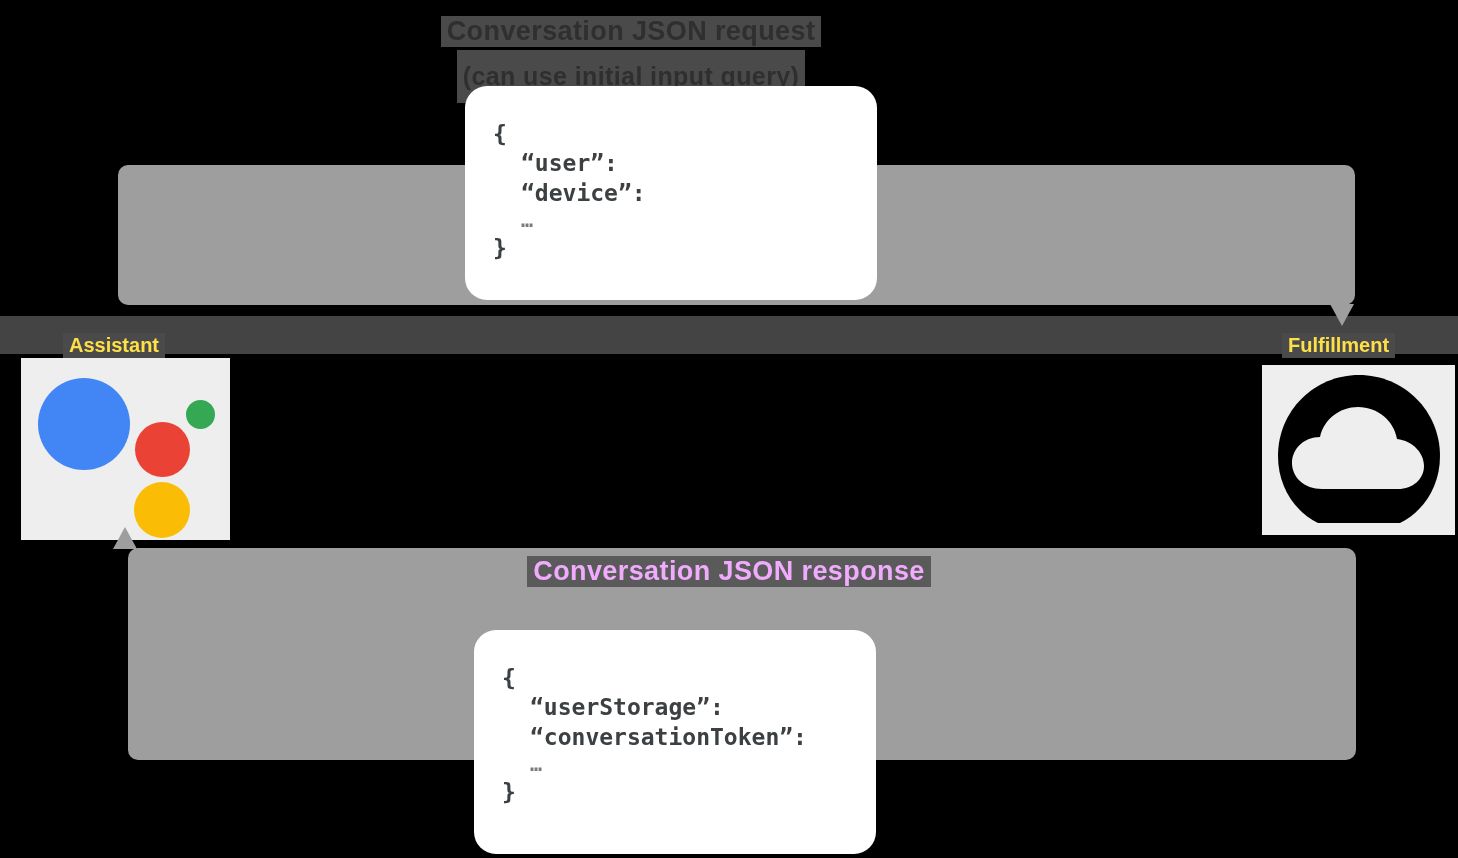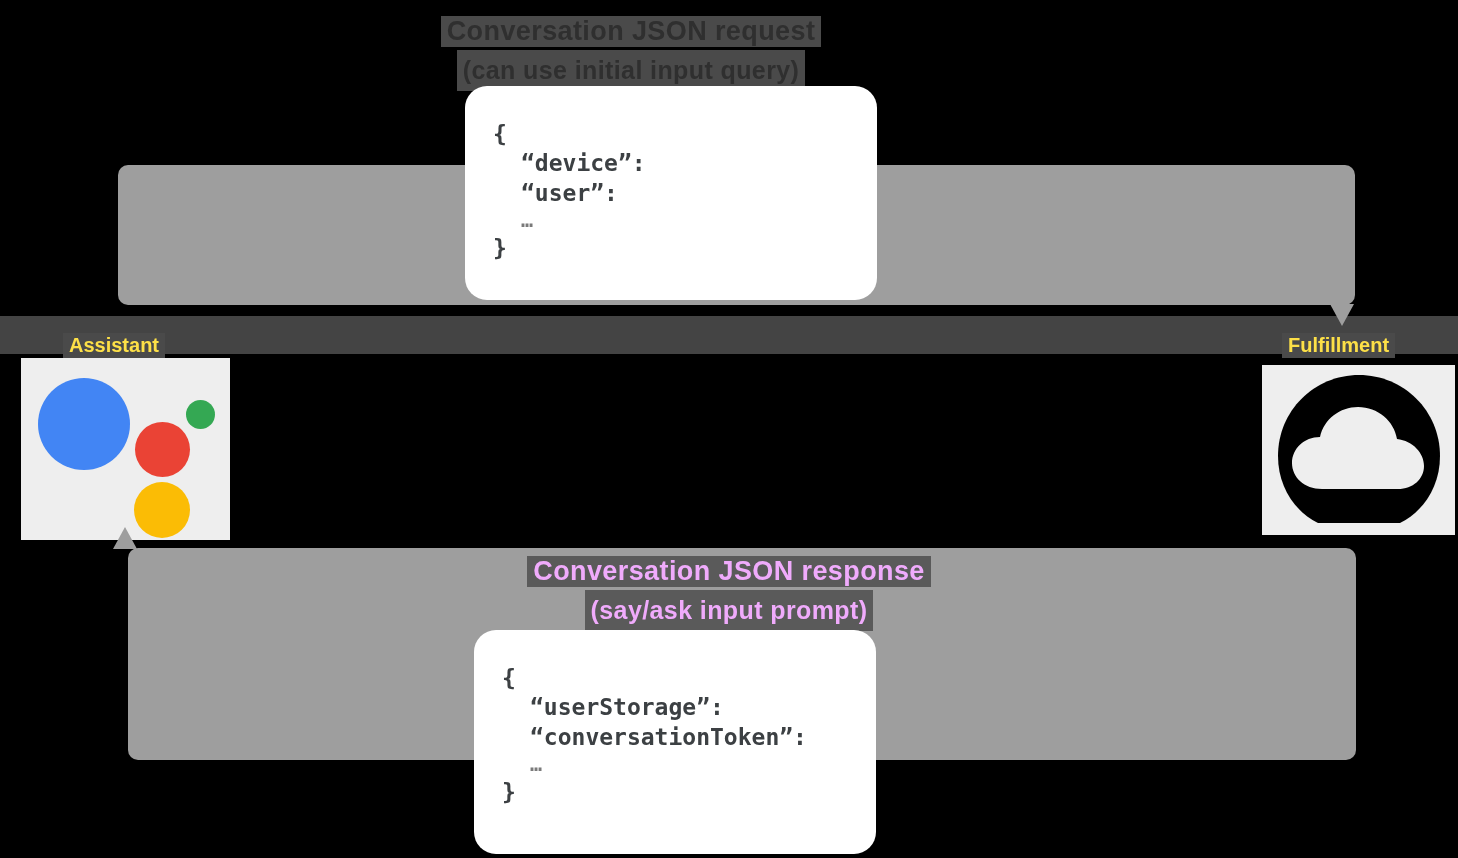--- a/index.html
+++ b/index.html
@@ -87,21 +87,21 @@
     padding: 2px 6px;
   }
   .caption .line2 {
     font-size: 25px;
     font-weight: bold;
     letter-spacing: 0.4px;
     display: block;
     margin-top: 3px;
     background: #4a4a4a;
     color: #2f2f2f;
-    padding: 8px 6px;
+    padding: 14px 6px;
   }
   #caption-request {
     left: 0;
     top: 16px;
     width: 1262px;
   }
   #caption-request .line1,
   #caption-request .line2 {
     display: inline-block;
   }
@@ -203,22 +203,22 @@
   <div class="bubble" id="bubble-request"></div>
   <div class="tail" id="tail-request"></div>
 
   <div class="caption" id="caption-request">
     <span class="wrap1"><span class="line1">Conversation JSON request</span></span>
     <span class="wrap2"><span class="line2">(can use initial input query)</span></span>
   </div>
 
   <div class="json-card" id="json-request">
     <div class="json-line">{</div>
+    <div class="json-line json-indent">“user”:</div>
     <div class="json-line json-indent">“device”:</div>
-    <div class="json-line json-indent">“user”:</div>
     <div class="json-line json-ellipsis">…</div>
     <div class="json-line">}</div>
   </div>
 
   <div class="endpoint-label" id="label-assistant">Assistant</div>
   <div class="endpoint" id="endpoint-assistant">
     <div class="endpoint-tile">
       <span class="dot dot-blue"></span>
       <span class="dot dot-red"></span>
       <span class="dot dot-green"></span>
@@ -234,21 +234,20 @@
         <path d="M58 118 C 40 118 28 106 28 92 C 28 78 40 66 56 66 C 60 48 76 36 94 36 C 114 36 130 50 133 68 C 149 70 160 82 160 95 C 160 108 149 118 134 118 Z" fill="#eeeeee" transform="translate(-10,0)"></path>
       </svg>
     </div>
   </div>
 
   <div class="bubble" id="bubble-response"></div>
   <div class="tail" id="tail-response"></div>
 
   <div class="caption" id="caption-response">
     <span class="wrap1"><span class="line1">Conversation JSON response</span></span>
-    <span class="wrap2"><span class="line2">(say/ask input prompt)</span></span>
   </div>
 
   <div class="json-card" id="json-response">
     <div class="json-line">{</div>
     <div class="json-line json-indent">“userStorage”:</div>
     <div class="json-line json-indent">“conversationToken”:</div>
     <div class="json-line json-ellipsis">…</div>
     <div class="json-line">}</div>
   </div>
 

